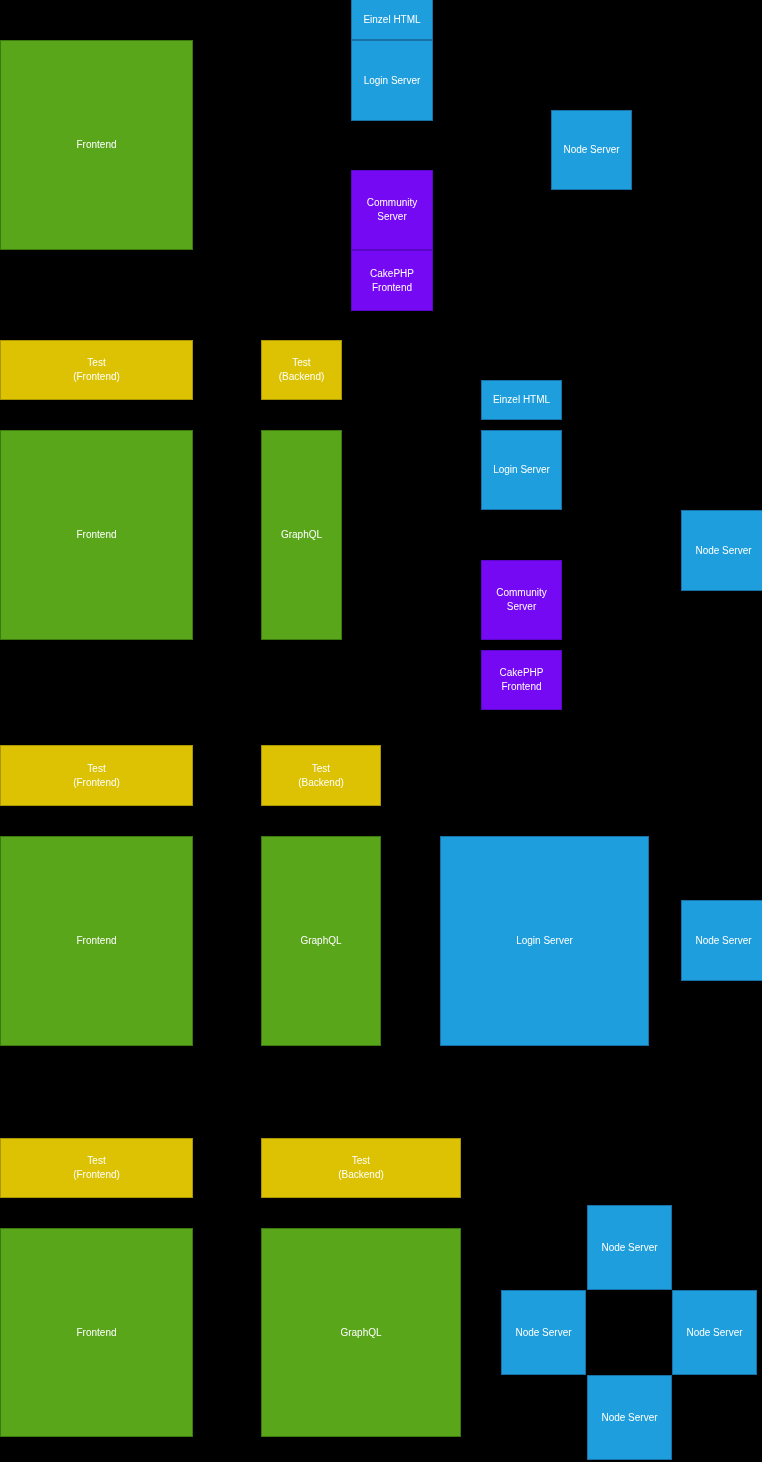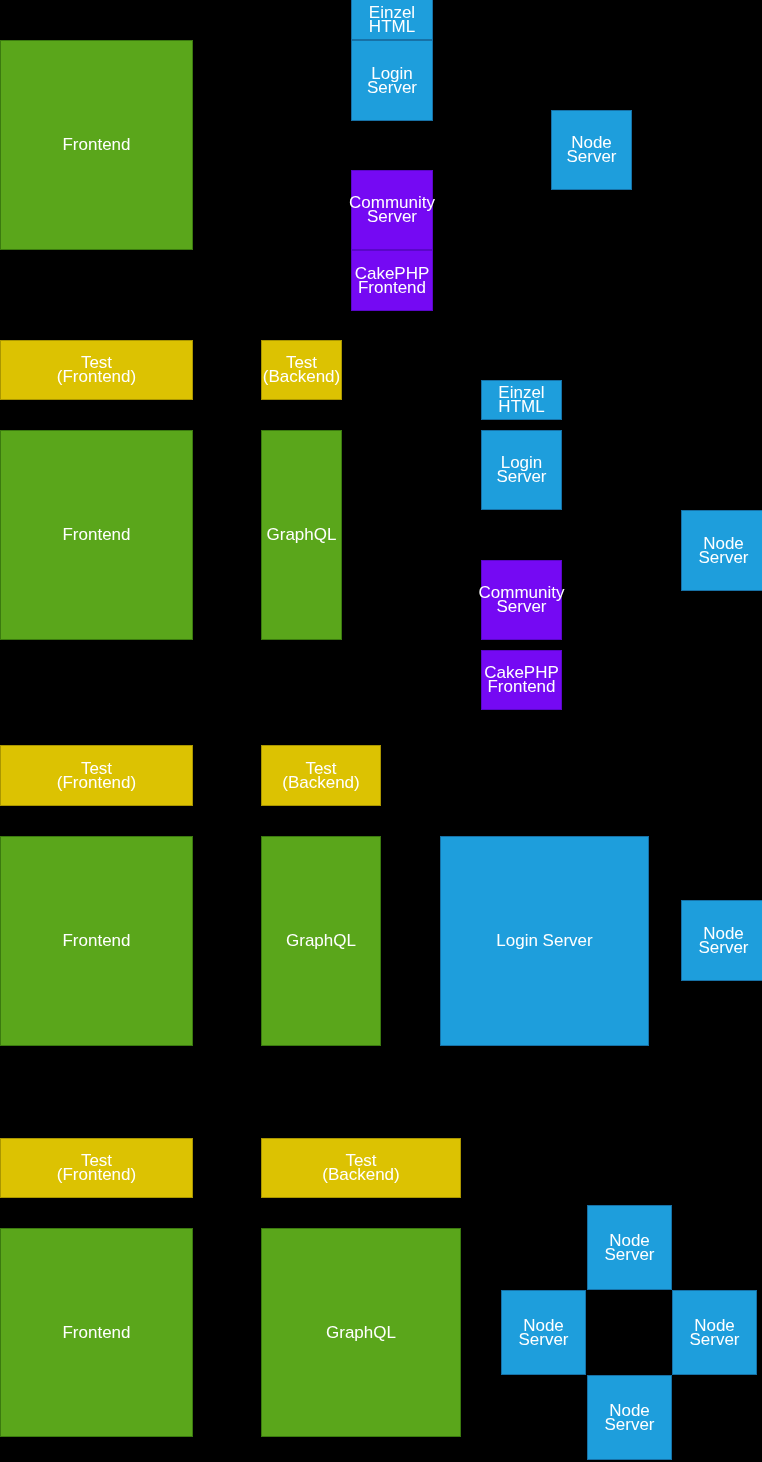--- a/index.html
+++ b/index.html
@@ -18,21 +18,21 @@
   .diagram-row { display: contents; }
   .node {
     position: absolute;
     box-sizing: border-box;
     border: 1px solid transparent;
     display: flex;
     align-items: center;
     justify-content: center;
     text-align: center;
     white-space: pre-line;
-    font-size: 17px;
+    font-size: 10px;
     line-height: 14px;
     color: #ffffff;
     cursor: default;
     user-select: none;
   }
 </style>
 </head>
 <body>
 
 <div id="canvas" style="background: rgb(0, 0, 0); width: 762px; height: 1462px;"><div class="diagram-row"><div class="node" style="left: 351px; top: 0px; width: 82px; height: 40px; background: rgb(30, 158, 220); border-top: none; border-right-color: rgb(23, 113, 166); border-bottom-color: rgb(23, 113, 166); border-left-color: rgb(23, 113, 166); color: rgb(255, 255, 255);">Einzel HTML</div><div class="node" style="left: 351px; top: 40px; width: 82px; height: 81px; background: rgb(30, 158, 220); border-color: rgb(23, 113, 166); color: rgb(255, 255, 255);">Login Server</div><div class="node" style="left: 0px; top: 40px; width: 193px; height: 210px; background: rgb(90, 166, 27); border-color: rgb(59, 122, 15); color: rgb(255, 255, 255);">Frontend</div><div class="node" style="left: 551px; top: 110px; width: 81px; height: 80px; background: rgb(30, 158, 220); border-color: rgb(23, 113, 166); color: rgb(255, 255, 255);">Node Server</div><div class="node" style="left: 351px; top: 170px; width: 82px; height: 80px; background: rgb(117, 9, 243); border-color: rgb(90, 7, 200); color: rgb(255, 255, 255);">Community

